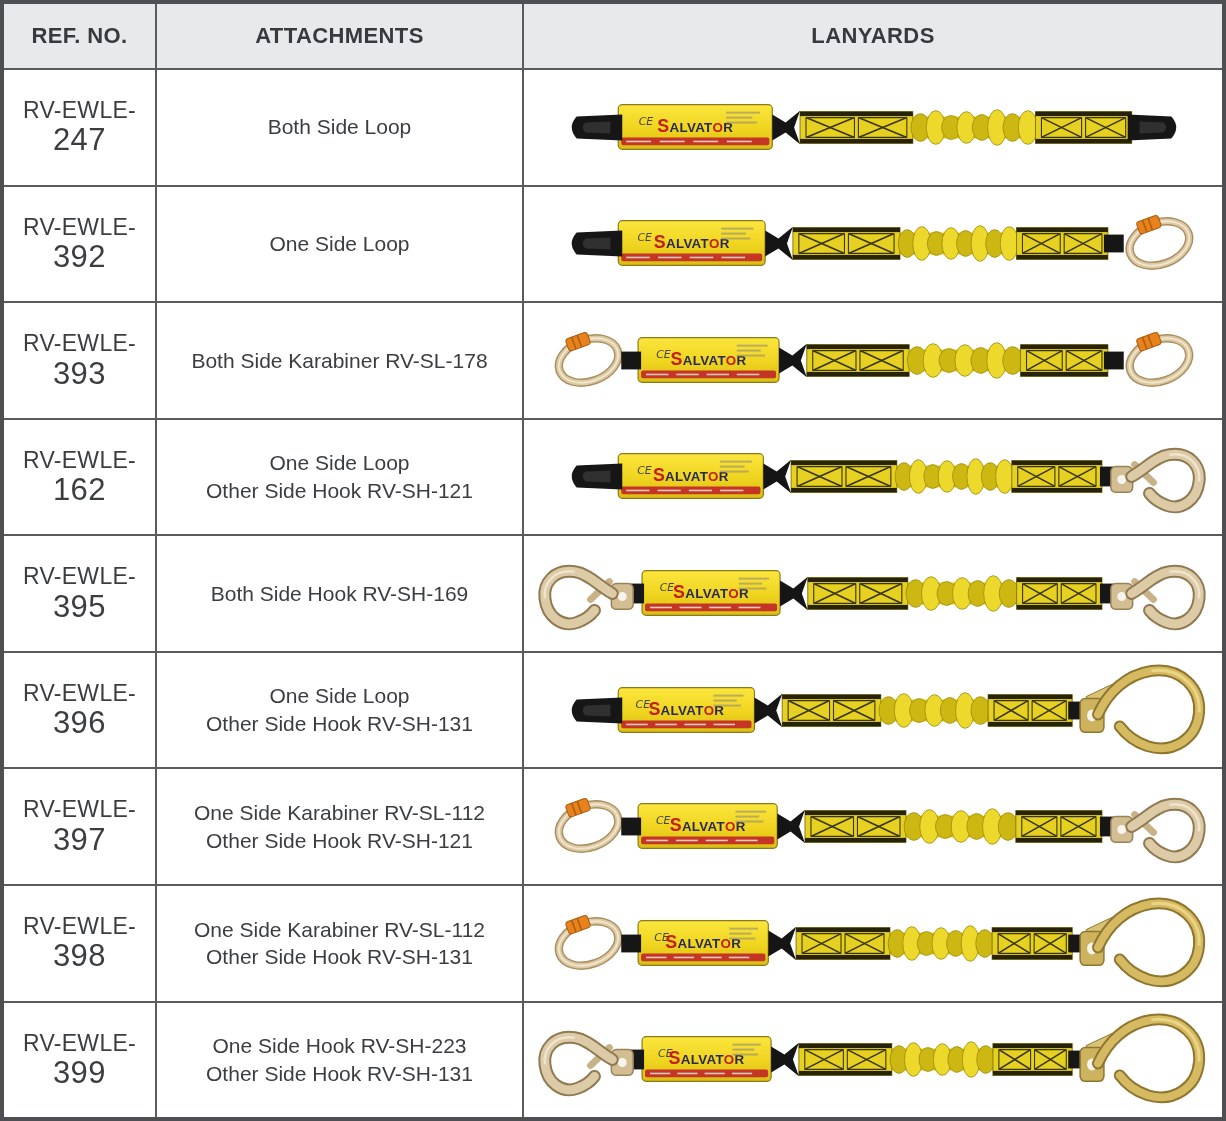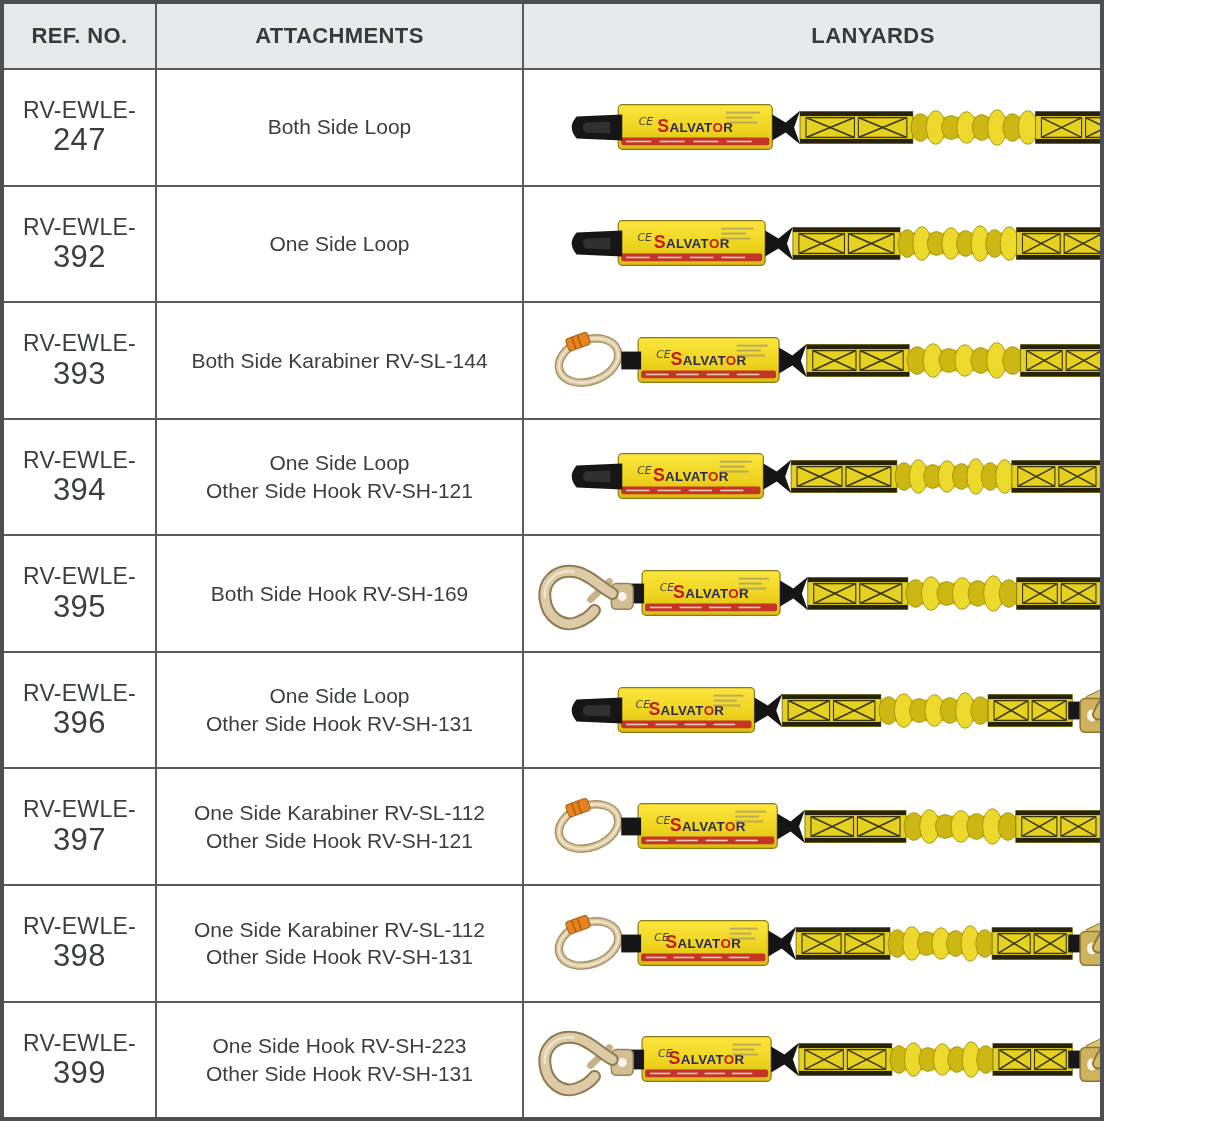--- a/index.html
+++ b/index.html
@@ -3,21 +3,21 @@
 <meta charset="utf-8">
 <style>
   :root{
     --border:#595b5e;
     --header-bg:#e8e9eb;
     --text:#3b3e41;
   }
   *{box-sizing:border-box;margin:0;padding:0;}
   body{background:#ffffff;font-family:"Liberation Sans",sans-serif;color:var(--text);}
   .catalog{
-    width:1104px;height:1121px;
+    width:1226px;height:1121px;
     border:4px solid #4d4f52;
     display:flex;flex-direction:column;
     overflow:hidden;background:#fff;
   }
   .hrow{
     display:grid;grid-template-columns:153px 367px 698px;
     height:64px;flex:none;background:var(--header-bg);
   }
   .row{
     display:grid;grid-template-columns:153px 367px 698px;
@@ -212,21 +212,21 @@
         </div>
     </div>
   </div>
 
   <div class="row">
     <div class="cell c1">
       <span class="ref-prefix">RV-EWLE-</span>
       <span class="ref-number">393</span>
     </div>
     <div class="cell c2">
-      <span class="att-line">Both Side Karabiner RV-SL-144</span>
+      <span class="att-line">Both Side Karabiner RV-SL-178</span>
       <span class="att-line"></span>
     </div>
     <div class="cell">
       <div class="lanyard">
           <svg viewBox="0 0 700 112" width="694" height="111" preserveAspectRatio="xMidYMid meet" role="img">
             <rect x="284.2" y="40" width="103.29200000000002" height="32" fill="#e6d021" stroke="#8a7a10" stroke-width="1"></rect>
       <rect x="284.2" y="40" width="103.29200000000002" height="4.5" fill="#26230a"></rect>
       <rect x="284.2" y="67.5" width="103.29200000000002" height="4.5" fill="#26230a"></rect>
             <line x1="290.2" y1="46" x2="333.846" y2="66" stroke="#3a3608" stroke-width="1.6"></line>
             <line x1="290.2" y1="66" x2="333.846" y2="46" stroke="#3a3608" stroke-width="1.6"></line>
@@ -301,21 +301,21 @@
     </g>
             <rect x="584" y="47" width="20" height="18" fill="#161616"></rect>
           </svg>
         </div>
     </div>
   </div>
 
   <div class="row">
     <div class="cell c1">
       <span class="ref-prefix">RV-EWLE-</span>
-      <span class="ref-number">394</span>
+      <span class="ref-number">162</span>
     </div>
     <div class="cell c2">
       <span class="att-line">One Side Loop</span>
       <span class="att-line">Other Side Hook RV-SH-121</span>
     </div>
     <div class="cell">
       <div class="lanyard">
           <svg viewBox="0 0 700 112" width="694" height="111" preserveAspectRatio="xMidYMid meet" role="img">
             <rect x="268.4" y="40" width="106.62400000000001" height="32" fill="#e6d021" stroke="#8a7a10" stroke-width="1"></rect>
       <rect x="268.4" y="40" width="106.62400000000001" height="4.5" fill="#26230a"></rect>

